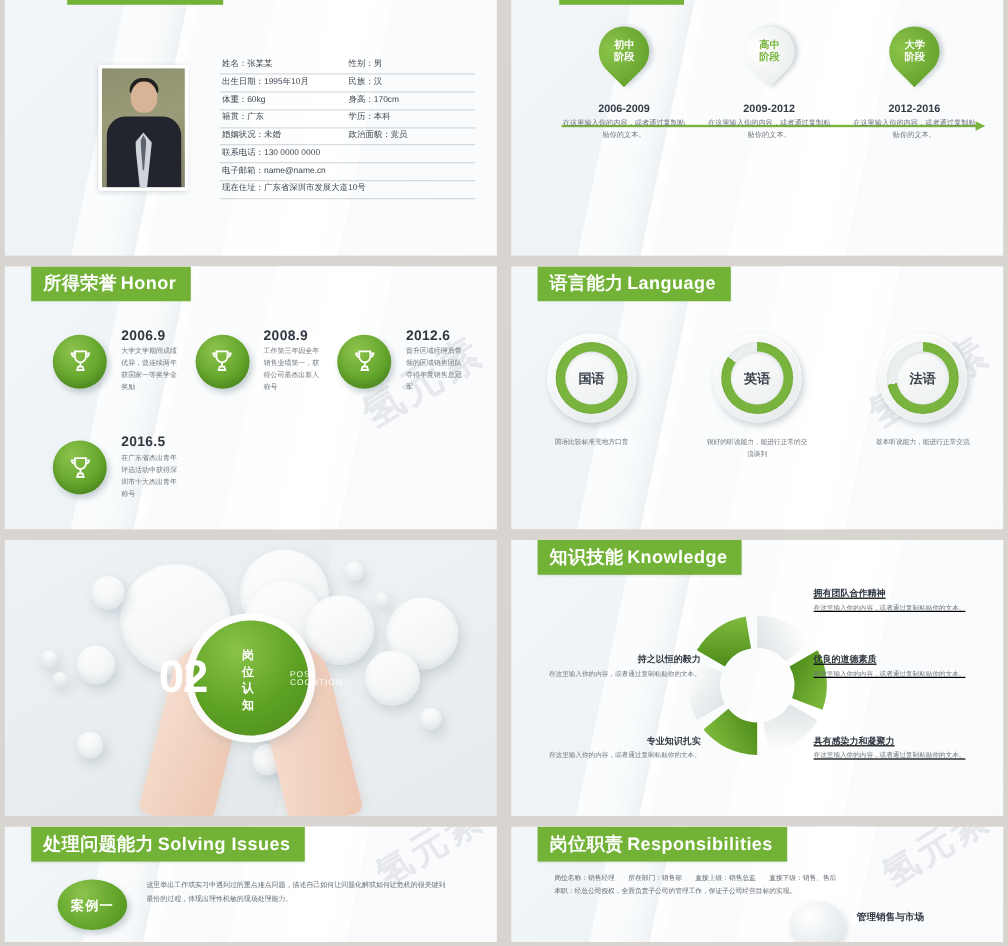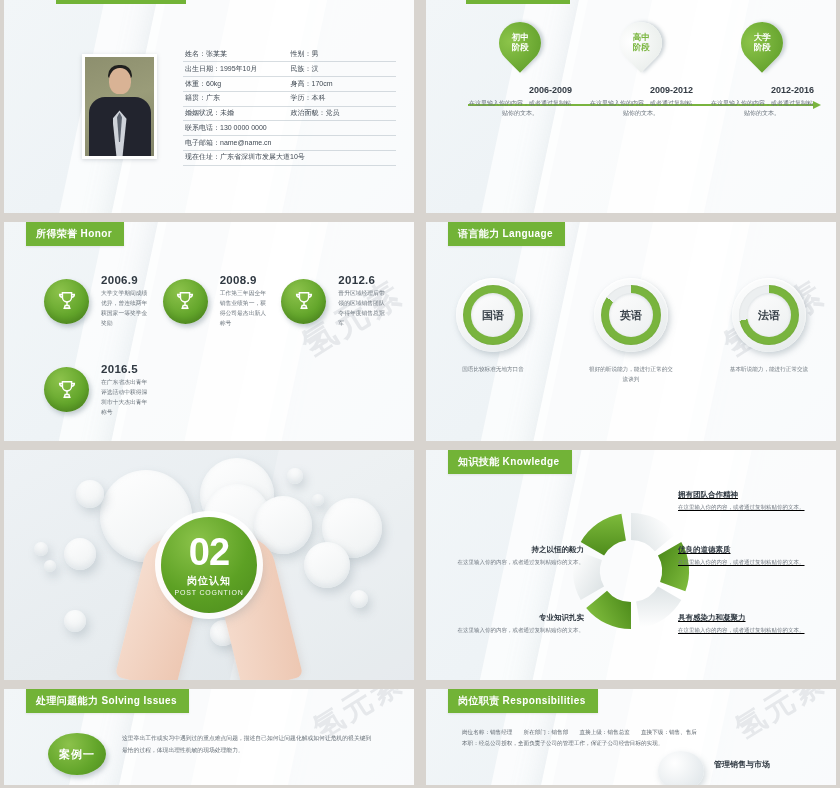--- a/index.html
+++ b/index.html
@@ -34,21 +34,21 @@
   .wm {
     position:absolute; right:6px; top:34%;
     font-size:34px; color:rgba(150,160,168,.20);
     transform:rotate(-32deg); letter-spacing:3px;
     font-weight:bold; pointer-events:none; white-space:nowrap;
   }
   
   .tab {
     position:absolute; left:22px; top:0;
     background:#72b337;
-    color:#fff; font-size:10px; font-weight:bold;
+    color:#fff; font-size:15px; font-weight:bold;
     padding:5px 12px 5px 10px;
     letter-spacing:.4px; white-space:nowrap;
     box-shadow:0 1px 2px rgba(0,0,0,.08);
   }
   .tab .en { font-family:"Liberation Sans",sans-serif; margin-left:3px; }
 
   
   .s1-wrap { position:absolute; left:0; top:0; right:0; bottom:0; display:flex; align-items:center; padding:0 18px; }
   .photo {
     width:75px; height:105px; margin-left:60px;
@@ -85,21 +85,21 @@
     width:42px; height:42px; margin:0 auto;
     border-radius:50% 50% 50% 0; transform:rotate(-45deg);
     display:flex; align-items:center; justify-content:center;
     box-shadow:2px 2px 4px rgba(110,130,140,.35);
   }
   .pin .pt { transform:rotate(45deg); font-size:8.5px; font-weight:bold; line-height:1.15; }
   .pin.green { background:radial-gradient(circle at 35% 30%, #8cc44a, #5d9c28); }
   .pin.green .pt { color:#fff; }
   .pin.white { background:radial-gradient(circle at 35% 30%, #ffffff, #e6ebe8); }
   .pin.white .pt { color:#7ab63f; }
-  .edu-year { margin-top:21px; font-size:9px; font-weight:bold; color:#333b44;text-align:right; }
+  .edu-year { margin-top:21px; font-size:9px; font-weight:bold; color:#333b44; }
   .edu-desc { margin-top:4px; font-size:6px; color:#6a737c; line-height:1.65; }
 
   
   .honor-grid { position:absolute; left:40px; right:26px; top:52px; display:grid; grid-template-columns:1fr 1fr 1fr; row-gap:34px; column-gap:12px; }
   .honor { display:flex; align-items:center; }
   .trophy-c {
     width:45px; height:45px; border-radius:50%; flex:none;
     background:radial-gradient(circle at 36% 28%, #8cc24b 0%, #62a52a 60%, #4e8c1f 100%);
     box-shadow:2px 3px 5px rgba(110,130,140,.4), inset 0 -4px 7px rgba(0,0,0,.12);
     display:flex; align-items:center; justify-content:center;
@@ -128,22 +128,23 @@
   .lang-desc { margin-top:12px; font-size:5.6px; color:#6d767e; line-height:1.8; }
 
   
   .s5 { background:linear-gradient(150deg,#eef2f5 0%,#e7ecef 55%,#dfe5e9 100%); }
   .bub { position:absolute; border-radius:50%; background:linear-gradient(150deg,#ffffff,#eef1f2); box-shadow:3px 5px 10px rgba(130,145,155,.30), inset 0 -3px 6px rgba(190,200,208,.35); }
   .sec-circle {
     position:absolute; left:50%; top:50%; width:96px; height:96px;
     margin-left:-48px; margin-top:-48px; border-radius:50%;
     background:radial-gradient(circle at 38% 26%, #8bc34a 0%, #5da124 55%, #4b8b1c 100%);
     box-shadow:0 0 0 6px rgba(255,255,255,.92), 3px 6px 12px rgba(110,130,140,.40);
-    display:flex; flex-direction:column; align-items:center; justify-content:center;
+    display:flex; flex-direction:row; align-items:center; justify-content:center;
     color:#fff;
+    gap:29px;
   }
   .sec-num { font-size:38px; font-weight:bold; line-height:.95; letter-spacing:-1px; }
   .sec-cn { font-size:10px; font-weight:bold; margin-top:4px; letter-spacing:1px; }
   .sec-en { font-size:7px; letter-spacing:.8px; margin-top:1px; opacity:.95; }
   .hand { position:absolute; bottom:-6px; width:62px; height:150px; background:linear-gradient(100deg,#f6ded0,#edc7b2); border-radius:34px 34px 8px 8px; box-shadow:0 0 10px rgba(160,140,130,.25); }
   .hand.l { left:128px; transform:rotate(14deg); }
   .hand.r { right:128px; transform:rotate(-14deg); }
 
   
   .kn-wrap { position:absolute; inset:0; }

